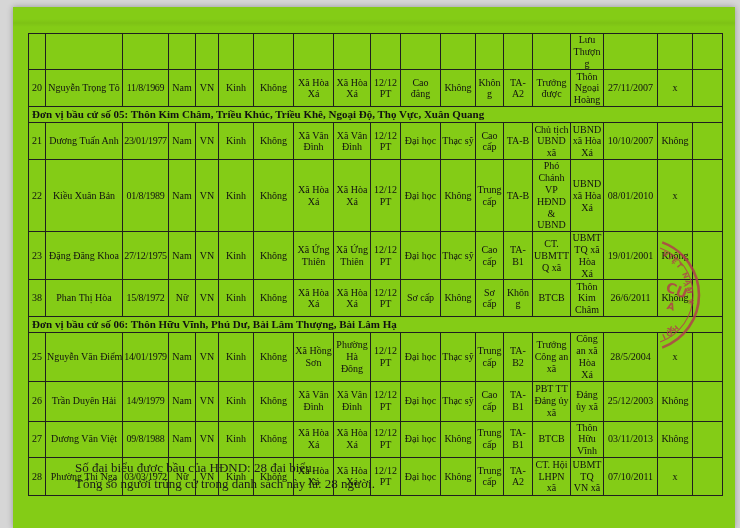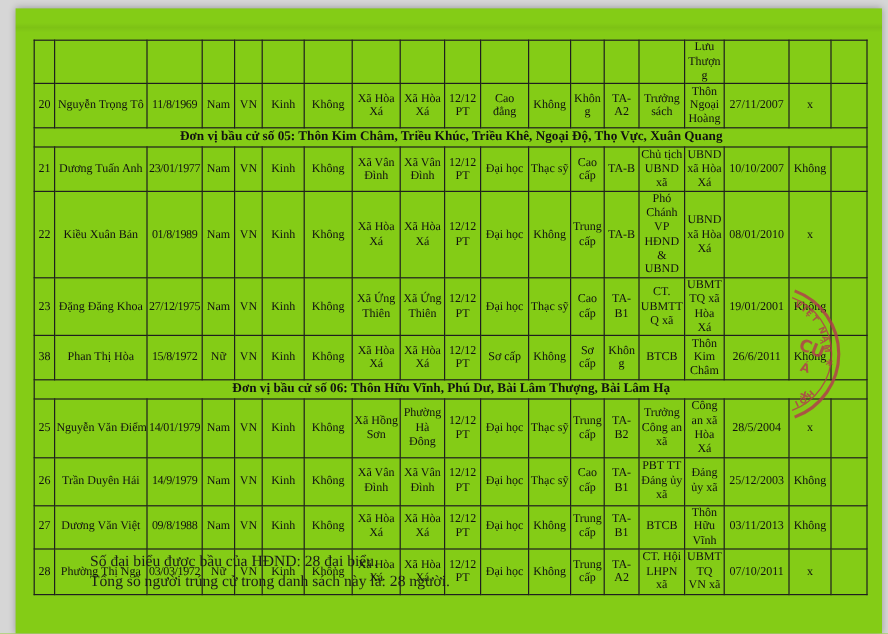--- a/index.html
+++ b/index.html
@@ -24,21 +24,21 @@
   }
   table.cand td{
     border:1px solid #1f1f1f;
     text-align:center;vertical-align:middle;
     padding:0 1px;line-height:1.18;overflow:hidden;
     word-wrap:break-word;
   }
   td.c-name{text-align:left;padding-left:2px;white-space:nowrap;}
   td.c-dob{letter-spacing:-0.3px;}
   tr.section-row td{
-    text-align:center;font-weight:bold;font-size:11px;
+    text-align:left;font-weight:bold;font-size:11px;
     padding:1px 2px 1px 3px;white-space:nowrap;
   }
   .footer-note{
     position:absolute;left:62px;top:454px;width:600px;
     font-size:13px;color:#1a1a1a;line-height:1.15;
   }
   .footer-note div{margin-bottom:1px;}
   .stamp{position:absolute;left:570px;top:228px;opacity:.82;pointer-events:none;}
   .stamp text{fill:#b23b4e;font-family:"DejaVu Sans", sans-serif;}
 </style>
@@ -101,21 +101,21 @@
             <td class="c-nationality">VN</td>
             <td class="c-ethnicity">Kinh</td>
             <td class="c-religion">Không</td>
             <td class="c-hometown">Xã Hòa Xá</td>
             <td class="c-residence">Xã Hòa Xá</td>
             <td class="c-education">12/12 PT</td>
             <td class="c-degree">Cao đẳng</td>
             <td class="c-postgrad">Không</td>
             <td class="c-politics">Không</td>
             <td class="c-language">TA-A2</td>
-            <td class="c-position">Trưởng sách</td>
+            <td class="c-position">Trưởng được</td>
             <td class="c-workplace">Thôn Ngoại Hoàng</td>
             <td class="c-party_date">27/11/2007</td>
             <td class="c-reelected">x</td>
             <td class="c-extra"></td>
           </tr>
           <tr class="section-row" style="height: 16px;">
             <td colspan="19">Đơn vị bầu cử số 05: Thôn Kim Châm, Triều Khúc, Triều Khê, Ngoại Độ, Thọ Vực, Xuân Quang</td>
           </tr>
           <tr style="height: 37px;">
             <td class="c-stt">21</td>

